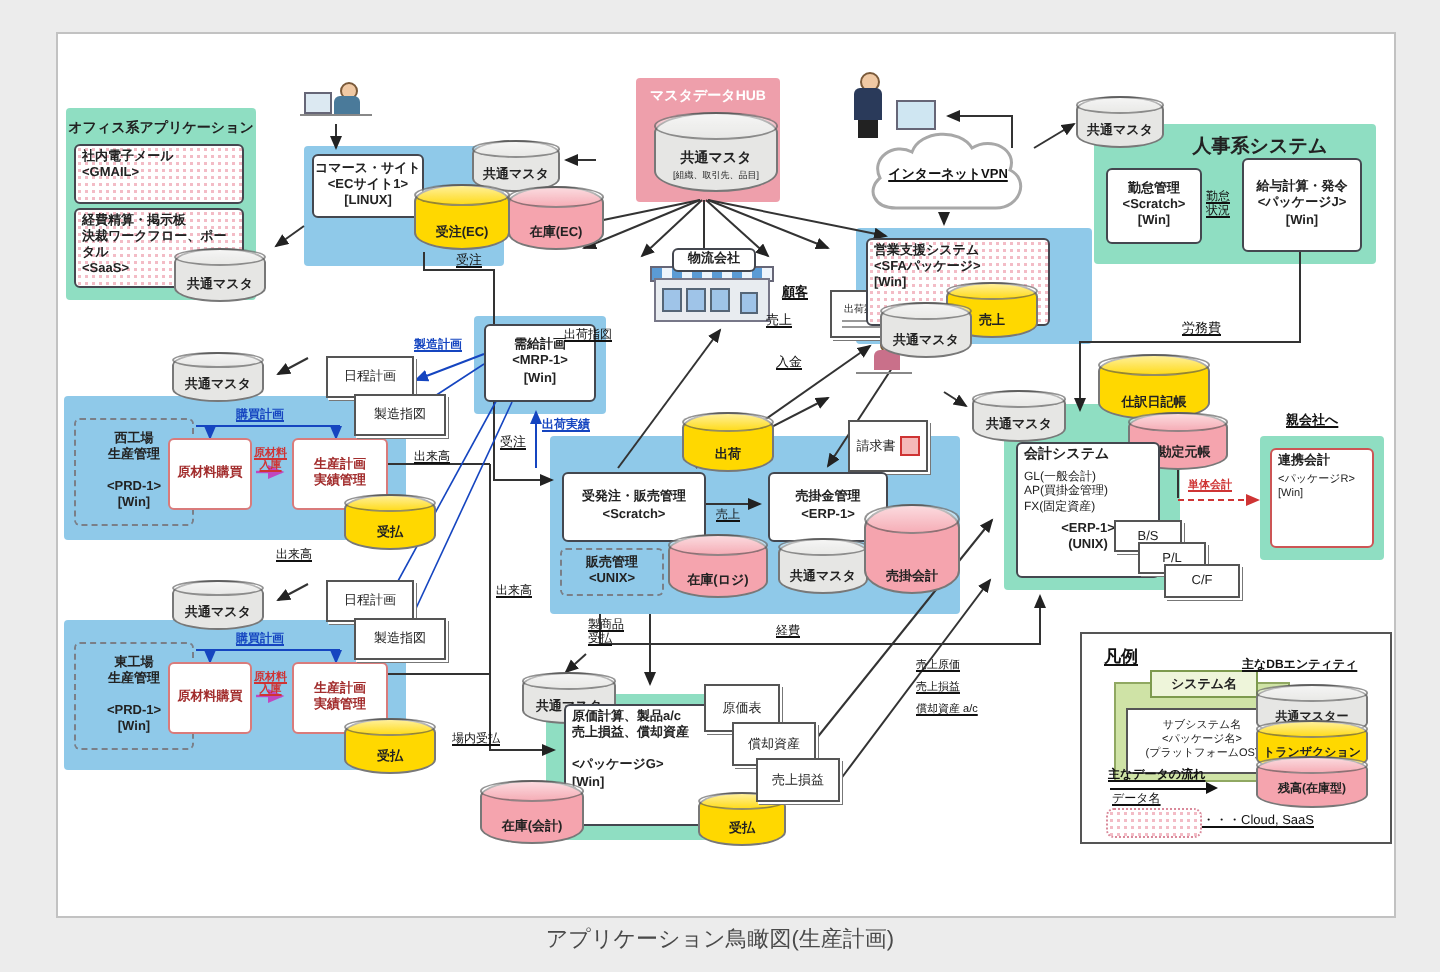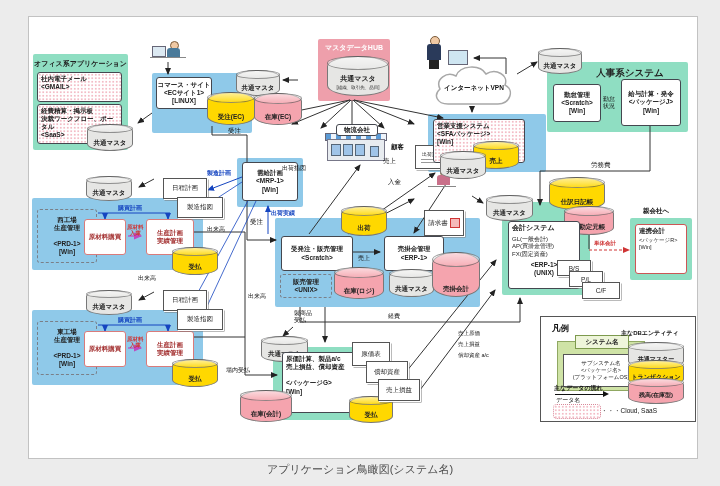--- a/index.html
+++ b/index.html
@@ -18,21 +18,21 @@
   .bx.redb{border-color:#cc5555;}
   .bx.dash{border:1px dashed #7a7f88;background:transparent;}
   .saas{background-image:radial-gradient(#f3bcc6 0.8px,transparent 0.9px);background-size:3.5px 3.5px;background-color:#fff;}
   .cyl{position:absolute;border:1px solid #787878;border-radius:50%/26%;display:flex;align-items:flex-end;justify-content:center;text-align:center;box-sizing:border-box;}
   .cyl::before{content:"";position:absolute;left:-1px;right:-1px;top:-1px;height:36%;border-radius:50%;border:1px solid rgba(60,60,60,.55);background:linear-gradient(rgba(255,255,255,.6),rgba(255,255,255,.12));box-sizing:border-box;}
   .cyl span{position:relative;font-size:6.5px;font-weight:bold;line-height:1.1;padding-bottom:4px;white-space:pre-line;}
   .cyl.gray{background:#e6e6e4;}
   .cyl.yellow{background:#ffd800;}
   .cyl.pink{background:#f5a4ae;}
   .doc{position:absolute;background:#fff;border:1px solid #555;display:flex;align-items:center;justify-content:center;font-size:6.5px;text-align:center;box-sizing:border-box;box-shadow:1px 1px 0 #fff,1.5px 1.5px 0 #777;}
-  .lbl{position:absolute;font-size:6.5px;line-height:1.15;white-space:pre-line;color:#111;}
+  .lbl{position:absolute;font-size:6.5px;line-height:1.15;white-space:pre-line;color:#111;text-decoration:underline;}
   .lbl.blue{color:#1545c0;font-weight:bold;}
   .lbl.redt{color:#cf3434;font-weight:bold;}
   .lbl.bold{font-weight:bold;}
   #wires{position:absolute;left:0;top:0;pointer-events:none;}
   
   #legend{position:absolute;left:540px;top:316px;width:156px;height:106px;background:#fff;border:1px solid #555;box-sizing:border-box;}
   .leg-green{position:absolute;left:16px;top:24px;width:86px;height:48px;background:#cfe3a6;border:1px solid #90a862;}
   .leg-chip{position:absolute;left:34px;top:18px;width:52px;height:12px;background:#eef5da;border:1px solid #7d9a4e;font-size:6.5px;font-weight:bold;display:flex;align-items:center;justify-content:center;}
   .leg-sub{position:absolute;left:22px;top:37px;width:74px;height:31px;background:#fff;border:1px solid #555;font-size:5.5px;text-align:center;display:flex;align-items:center;justify-content:center;white-space:pre-line;line-height:1.25;}
   .leg-arrow{position:absolute;left:14px;top:77px;width:52px;height:1px;background:#111;}
@@ -381,14 +381,14 @@
     <div class="cyl pink" style="left:87px;top:61px;width:56px;height:26px;">
         <span style="font-size:6px;">残高(在庫型)</span>
       </div>
     <div class="lbl bold" style="left:13px;top:68px;font-size:6px;">主なデータの流れ</div>
     <div class="leg-arrow"></div>
     <div class="lbl" style="left:15px;top:80px;font-size:6px;">データ名</div>
     <div class="leg-cloudbox"></div>
     <div class="lbl" style="left:60px;top:90px;font-size:6.5px;">・・・Cloud, SaaS</div>
   </div>
 
-  <div id="caption">アプリケーション鳥瞰図(システム名)</div>
+  <div id="caption">アプリケーション鳥瞰図(生産計画)</div>
 </div>
 
 </body></html>

